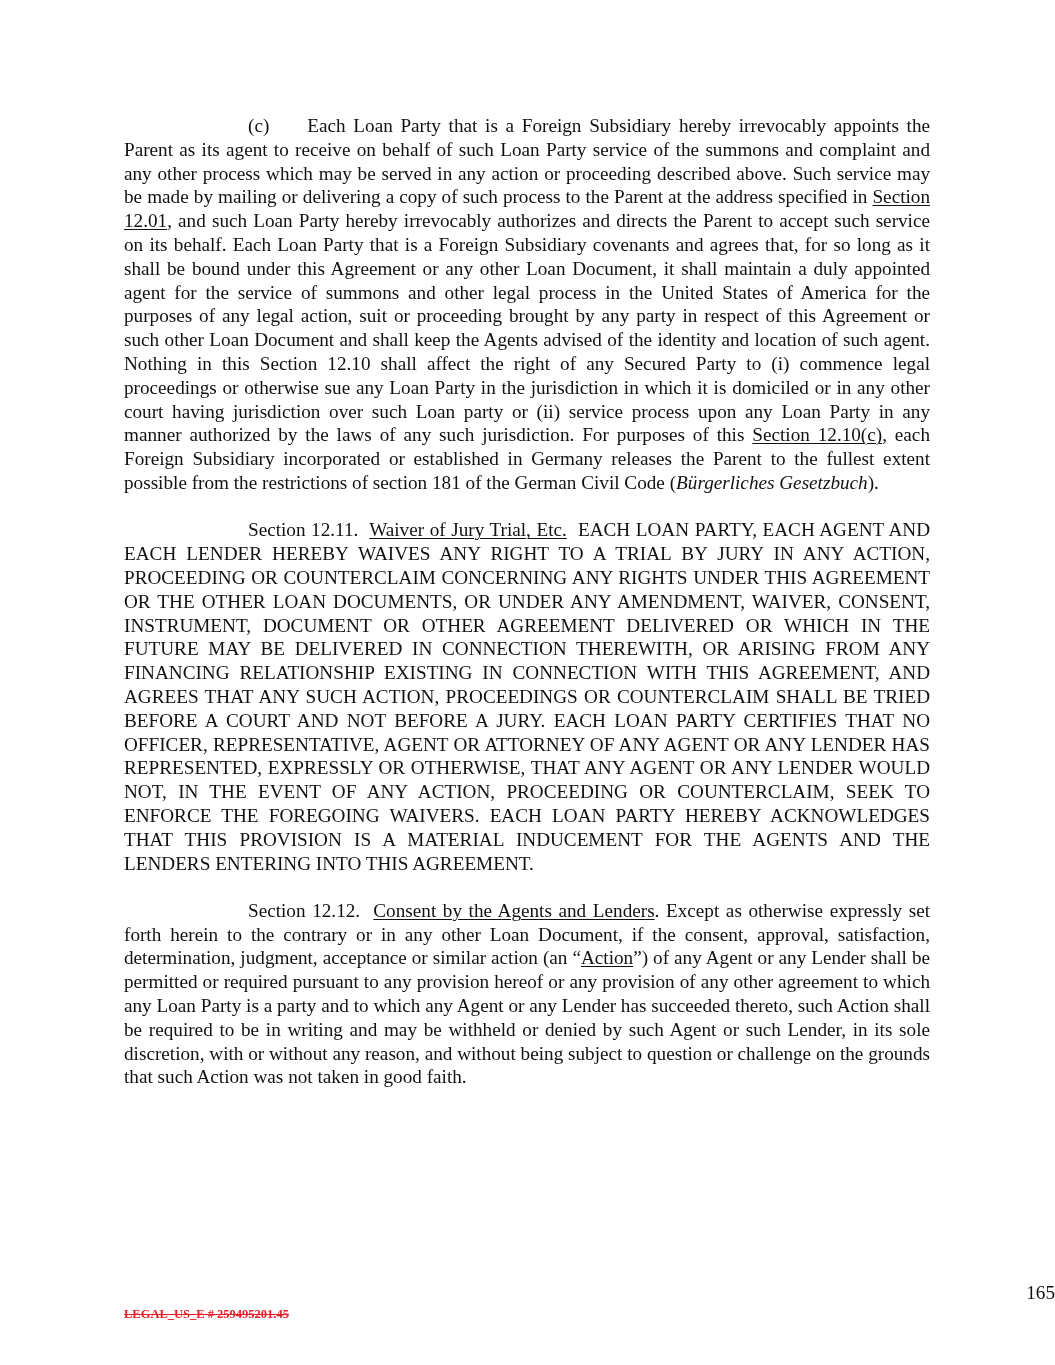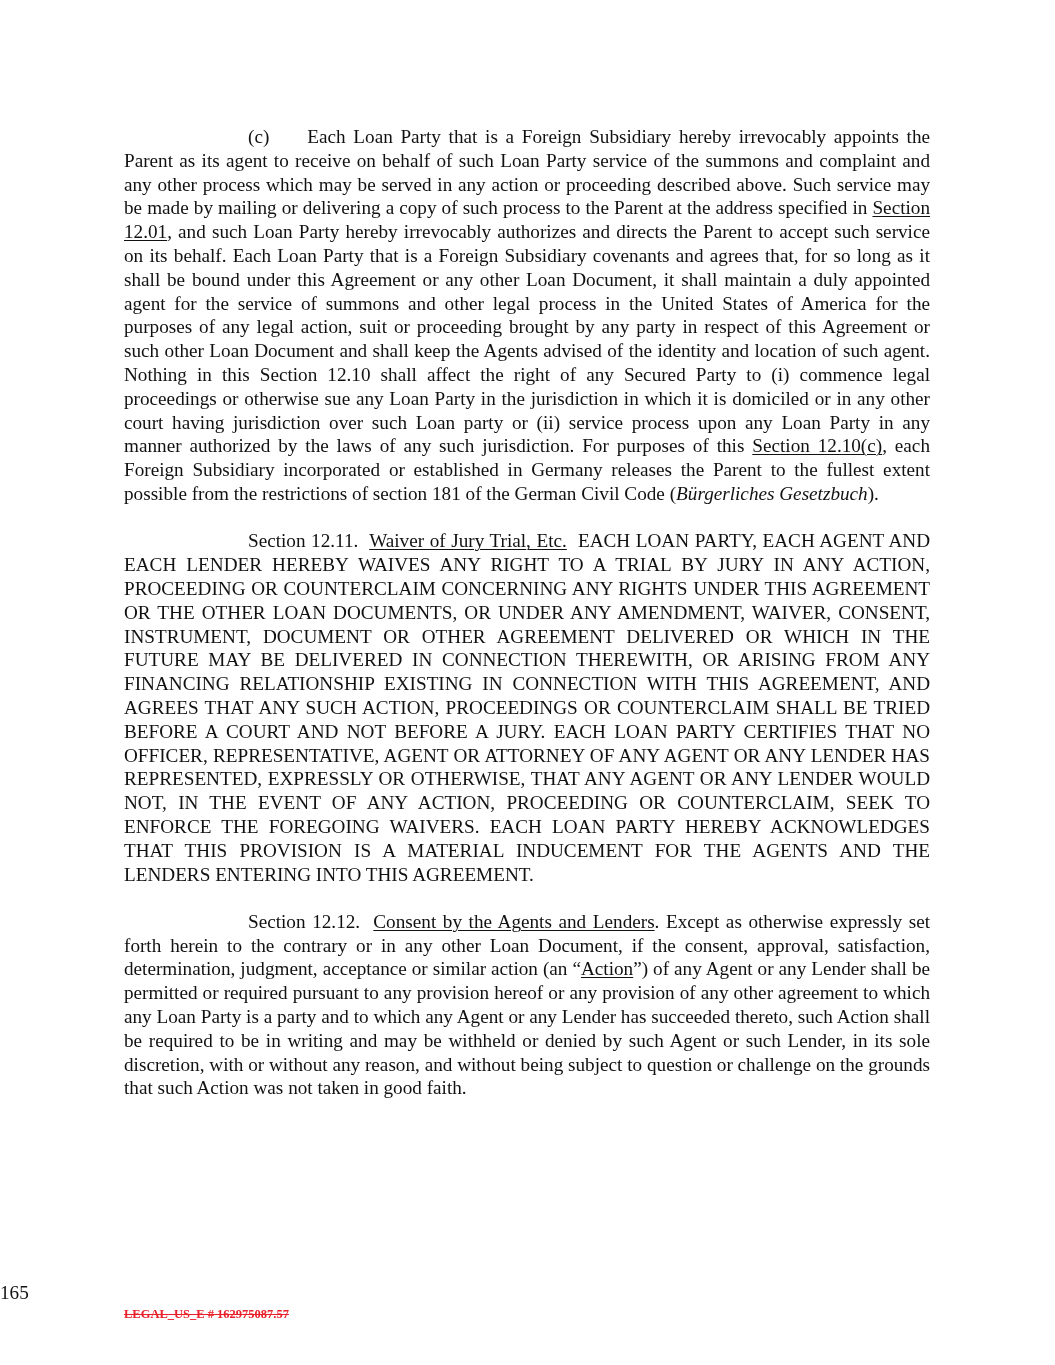--- a/index.html
+++ b/index.html
@@ -1,36 +1,36 @@
 <!DOCTYPE html>
 <html><head>
 <meta charset="utf-8">
 <style>
   html, body { margin: 0; padding: 0; background: #ffffff; }
   body { width: 1055px; height: 1365px; position: relative; overflow: hidden; }
   .page {
     position: absolute;
     left: 124px;
-    top: 125px;
+    top: 114px;
     width: 806px;
     font-family: "Liberation Serif", "DejaVu Serif", serif;
     font-size: 19.2px;
     line-height: 23.8px;
     color: #111111;
   }
   .para { margin: 0 0 23.6px 0; text-align: justify; }
   .indent { display: inline-block; width: 124px; }
   .c-gap { display: inline-block; width: 38px; }
   .u { text-decoration: underline; text-underline-offset: 2px; text-decoration-thickness: 1px; }
   .i { font-style: italic; }
   .page-num {
     position: absolute;
     left: 0; width: 1055px;
     top: 1282px;
-    text-align: left;
+    text-align: right;
     font-family: "Liberation Serif", "DejaVu Serif", serif;
     font-size: 19.2px;
     color: #111111;
   }
   .docid {
     position: absolute;
     left: 124px;
     top: 1307px;
     font-family: "Liberation Serif", "DejaVu Serif", serif;
     font-weight: bold;
@@ -48,13 +48,13 @@
   <p class="para"><span class="indent"></span><span>(c)</span><span class="c-gap"></span><span>Each Loan Party that is a Foreign Subsidiary hereby irrevocably appoints the Parent as its agent to receive on behalf of such Loan Party service of the summons and complaint and any other process which may be served in any action or proceeding described above. Such service may be made by mailing or delivering a copy of such process to the Parent at the address specified in </span><span class="u">Section 12.01</span><span>, and such Loan Party hereby irrevocably authorizes and directs the Parent to accept such service on its behalf.  Each Loan Party that is a Foreign Subsidiary covenants and agrees that, for so long as it shall be bound under this Agreement or any other Loan Document, it shall maintain a duly appointed agent for the service of summons and other legal process in the United States of America for the purposes of any legal action, suit or proceeding brought by any party in respect of this Agreement or such other Loan Document and shall keep the Agents advised of the identity and location of such agent. Nothing in this Section 12.10 shall affect the right of any Secured Party to (i) commence legal proceedings or otherwise sue any Loan Party in the jurisdiction in  which it is domiciled or in any other court having jurisdiction over such Loan party or (ii) service process upon any Loan Party in any manner authorized by the laws of any such jurisdiction.  For purposes of this </span><span class="u">Section 12.10(c)</span><span>, each Foreign Subsidiary incorporated or established in Germany releases the Parent to the fullest extent possible from the restrictions of section 181 of the German Civil Code (</span><span class="i">Bürgerliches Gesetzbuch</span><span>).</span></p>
 
   <p class="para"><span class="indent"></span><span>Section 12.11.</span>&nbsp; <span class="u">Waiver of Jury Trial, Etc.</span>&nbsp; <span>EACH LOAN PARTY, EACH AGENT AND EACH LENDER HEREBY WAIVES ANY RIGHT TO A TRIAL BY JURY IN ANY ACTION, PROCEEDING OR COUNTERCLAIM CONCERNING ANY RIGHTS UNDER THIS AGREEMENT OR THE OTHER LOAN DOCUMENTS, OR UNDER ANY AMENDMENT, WAIVER, CONSENT, INSTRUMENT, DOCUMENT OR OTHER AGREEMENT DELIVERED OR WHICH IN THE FUTURE MAY BE DELIVERED IN CONNECTION THEREWITH, OR ARISING FROM ANY FINANCING RELATIONSHIP EXISTING IN CONNECTION WITH THIS AGREEMENT, AND AGREES THAT ANY SUCH ACTION, PROCEEDINGS OR COUNTERCLAIM SHALL BE TRIED BEFORE A COURT AND NOT BEFORE A JURY.  EACH LOAN PARTY CERTIFIES THAT NO OFFICER, REPRESENTATIVE, AGENT OR ATTORNEY OF ANY AGENT OR ANY LENDER HAS REPRESENTED, EXPRESSLY OR OTHERWISE, THAT ANY AGENT OR ANY LENDER WOULD NOT, IN THE EVENT OF ANY ACTION, PROCEEDING OR COUNTERCLAIM, SEEK TO ENFORCE THE FOREGOING WAIVERS.  EACH LOAN PARTY HEREBY ACKNOWLEDGES THAT THIS PROVISION IS A MATERIAL INDUCEMENT FOR THE AGENTS AND THE LENDERS ENTERING INTO THIS AGREEMENT.</span></p>
 
   <p class="para"><span class="indent"></span><span>Section 12.12.</span>&nbsp; <span class="u">Consent by the Agents and Lenders</span><span>.  Except as otherwise expressly set forth herein to the contrary or in any other Loan Document, if the consent, approval, satisfaction, determination, judgment, acceptance or similar action (an “</span><span class="u">Action</span><span>”) of any Agent or any Lender shall be permitted or required pursuant to any provision hereof or any provision of any other agreement to which any Loan Party is a party and to which any Agent or any Lender has succeeded thereto, such Action shall be required to be in writing and may be withheld or denied by such Agent or such Lender, in its sole discretion, with or without any reason, and without being subject to question or challenge on the grounds that such Action was not taken in good faith.</span></p>
 
 
 </div>
 
 <div class="page-num">165</div>
-<div class="docid">LEGAL_US_E # 162975087.57</div>
+<div class="docid">LEGAL_US_E # 259495201.45</div>
 
 </body></html>

